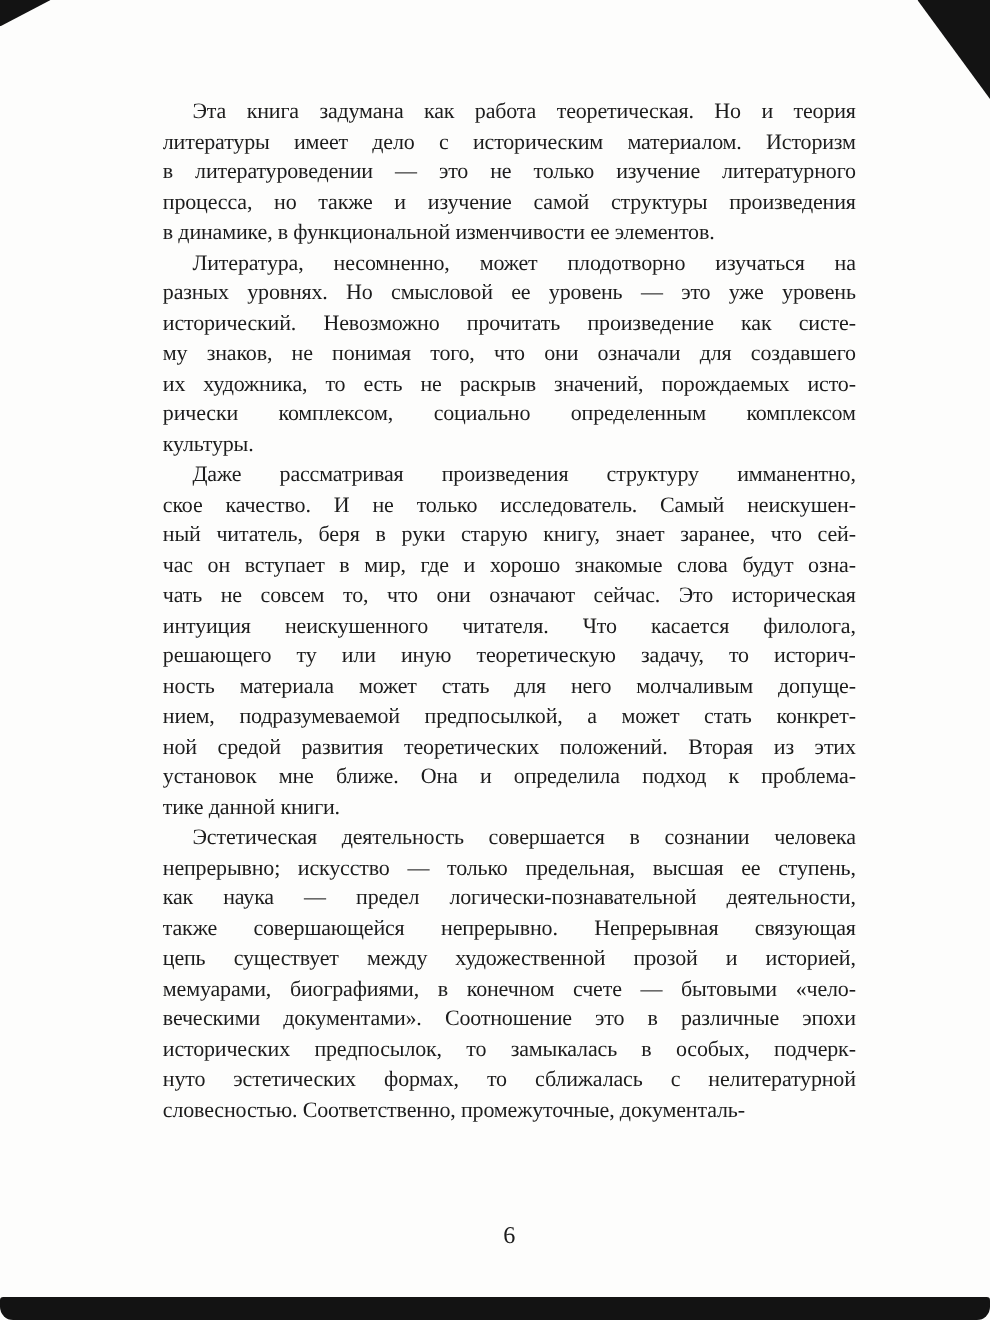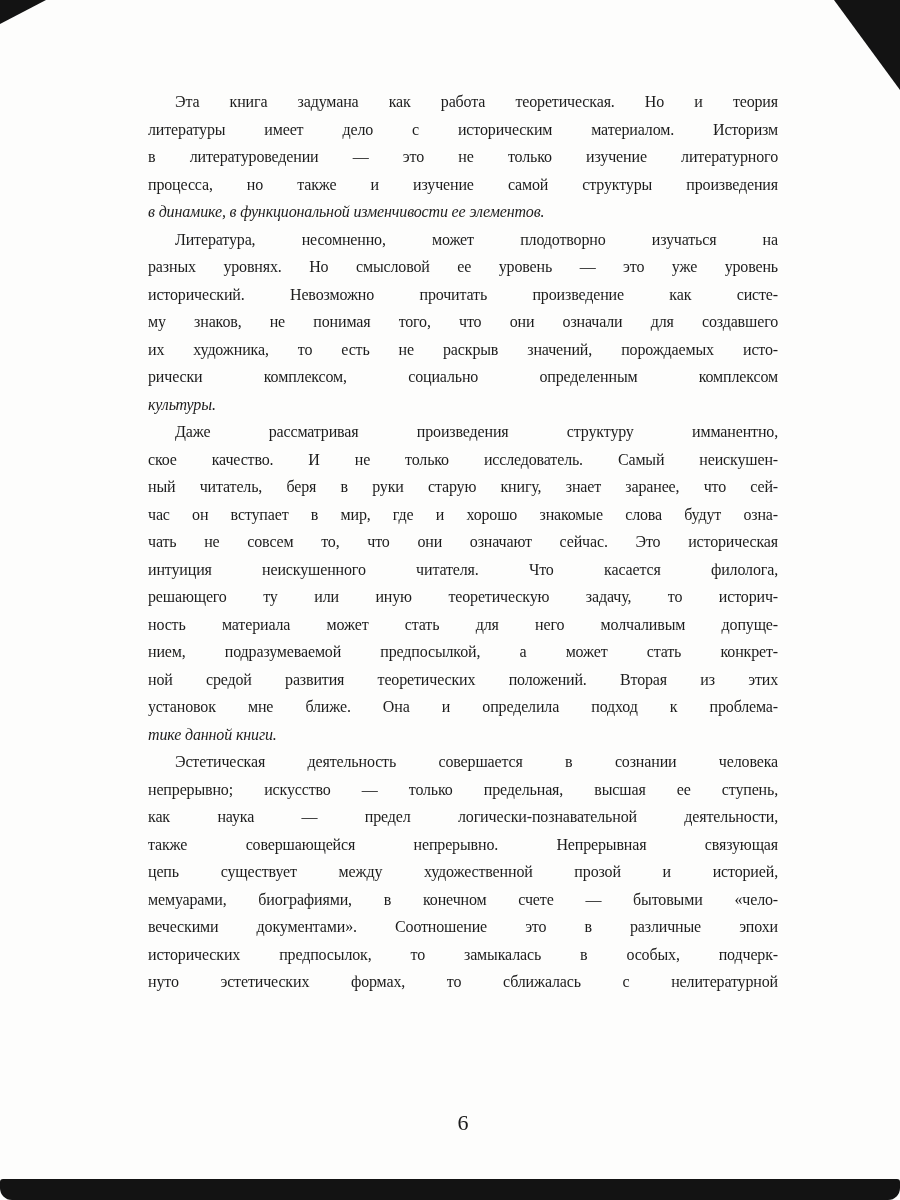--- a/index.html
+++ b/index.html
@@ -12,33 +12,33 @@
   }
   .page {
     position: absolute; inset: 0;
   }
   
   .text-block {
     position: absolute;
     left: 148px; top: 88px;
     width: 630px;
     color: var(--ink, #1c1c1c);
-    font-size: 16px;
+    font-size: 20px;
     line-height: 27.5px;
     letter-spacing: -0.15px;
     overflow: hidden;
   }
   .para { margin: 0; padding: 0; }
   .ln {
     text-align: justify;
     text-align-last: justify;
     height: 27.5px;
   }
   .ln.first { text-indent: 27px; }
-  .ln.last { text-align-last: left; font-style: italic; }
+  .ln.last { text-align-last: left; }
   
   .pagenum {
     position: absolute;
     left: 148px; top: 1108px;
     width: 630px;
     text-align: center;
     color: var(--ink, #1c1c1c);
     font-size: 22px;
     line-height: 30px;
   }
@@ -98,19 +98,20 @@
       <div class="para">
         <div class="ln first">Эстетическая деятельность совершается в сознании человека</div>
         <div class="ln">непрерывно; искусство — только предельная, высшая ее ступень,</div>
         <div class="ln">как наука — предел логически-познавательной деятельности,</div>
         <div class="ln">также совершающейся непрерывно. Непрерывная связующая</div>
         <div class="ln">цепь существует между художественной прозой и историей,</div>
         <div class="ln">мемуарами, биографиями, в конечном счете — бытовыми «чело-</div>
         <div class="ln">веческими документами». Соотношение это в различные эпохи</div>
         <div class="ln">исторических предпосылок, то замыкалась в особых, подчерк-</div>
         <div class="ln">нуто эстетических формах, то сближалась с нелитературной</div>
+        <div class="ln last">словесностью. Соответственно, промежуточные, документаль-</div>
       </div>
     </main>
 
   <div class="pagenum">6</div>
 
   <div class="artifact bottom"></div>
 </div>
 
 </body></html>

